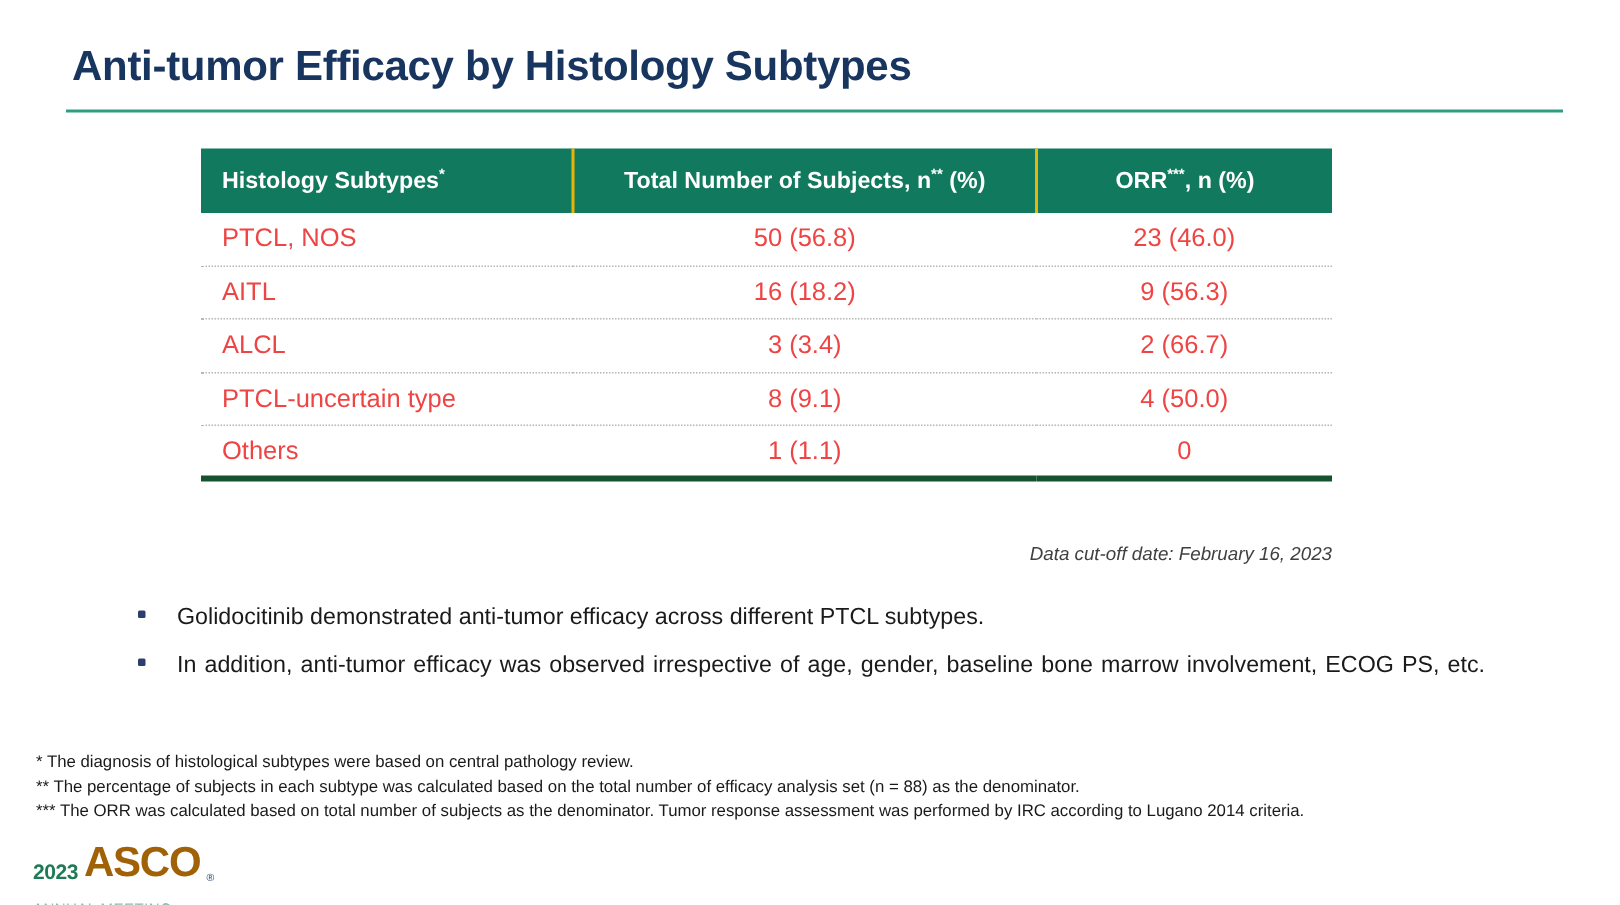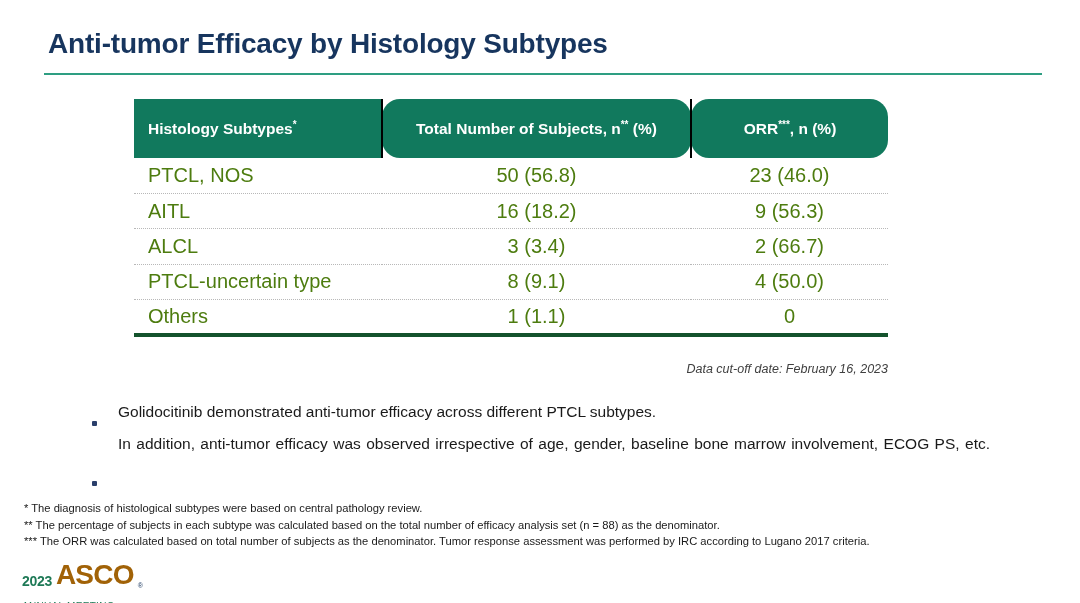--- a/index.html
+++ b/index.html
@@ -44,38 +44,37 @@
   }
   table.data col.c1 { width: 248px; }
   table.data col.c2 { width: 309px; }
   table.data col.c3 { width: 197px; }
 
   thead th {
     background: #11795d;
     color: #ffffff;
     font-size: 15.5px;
     font-weight: bold;
-    height: 59px;
+    height: 43px;
     padding: 0 14px;
     vertical-align: middle;
     box-sizing: border-box;
   }
   thead th.h1 { text-align: left; }
   thead th.h2,
   thead th.h3 {
     text-align: center;
-    border-left: 2px solid #000000;
-    border-radius: 18px;
+    border-left: 2px solid #eab308;
   }
   thead th sup { font-size: 10px; vertical-align: super; }
 
   tbody td {
     height: 35.4px;
-    font-size: 20px;
-    color: #4d7c0f;
+    font-size: 17px;
+    color: #ef4444;
     padding: 0 14px;
     border-bottom: 1px dotted #b8b8b8;
     box-sizing: border-box;
     background: #ffffff;
   }
   tbody td.subtype { text-align: left; }
   tbody td.num { text-align: center; }
   tbody tr:last-child td {
     border-bottom: 4px solid #14532d;
   }
@@ -91,21 +90,21 @@
   }
 
   
   .bullets {
     position: absolute;
     left: 92px; top: 398px;
     width: 898px;
   }
   .bullet-row {
     display: flex;
-    align-items: flex-end;
+    align-items: flex-start;
     margin-bottom: 4px;
   }
   .bullet-dot {
     flex: 0 0 auto;
     width: 5px; height: 5px;
     background: #2a3f6b;
     border-radius: 1px;
     margin-top: 9px;
     margin-right: 21px;
   }
@@ -218,21 +217,21 @@
   </div>
   <div class="bullet-row">
     <span class="bullet-dot"></span>
     <span class="bullet-text justified">In addition, anti-tumor efficacy was observed irrespective of age, gender, baseline bone marrow involvement, ECOG PS, etc.</span>
   </div>
 </div>
 
 <div class="footnotes">
   <div class="footnote">* The diagnosis of histological subtypes were based on central pathology review.</div>
   <div class="footnote">** The percentage of subjects in each subtype was calculated based on the total number of efficacy analysis set (n = 88) as the denominator.</div>
-  <div class="footnote">*** The ORR was calculated based on total number of subjects as the denominator. Tumor response assessment was performed by IRC according to Lugano 2017 criteria.</div>
+  <div class="footnote">*** The ORR was calculated based on total number of subjects as the denominator. Tumor response assessment was performed by IRC according to Lugano 2014 criteria.</div>
 </div>
 
 <div class="footer">
 
   <div class="asco-meeting-logo">
     <div class="aml-top">
       <span class="aml-year">2023</span>
       <span class="aml-asco">ASCO</span>
         <span class="aml-reg">®</span>
     </div>

